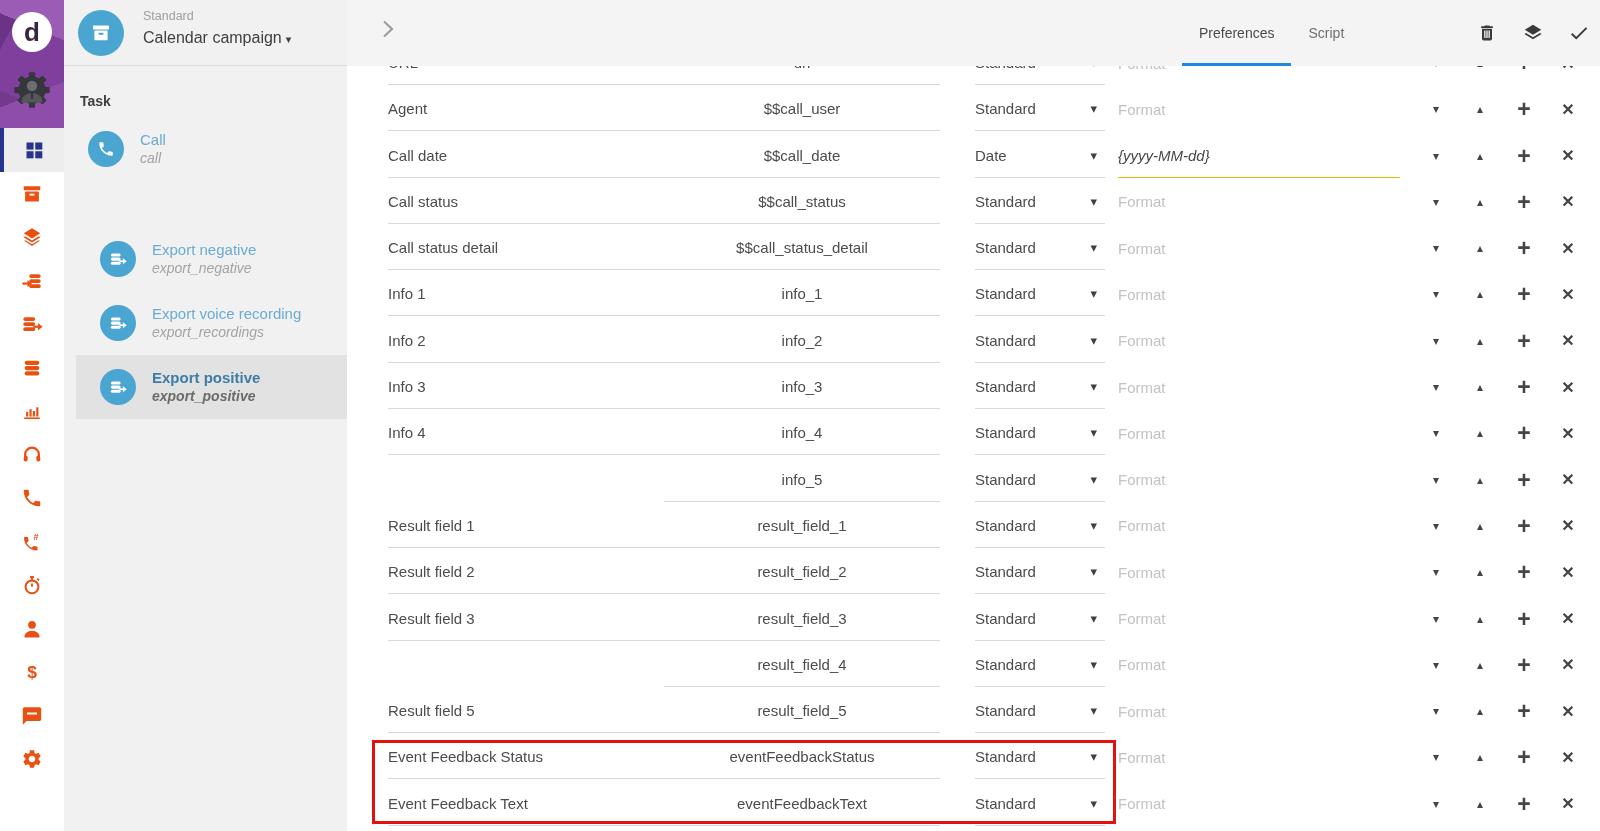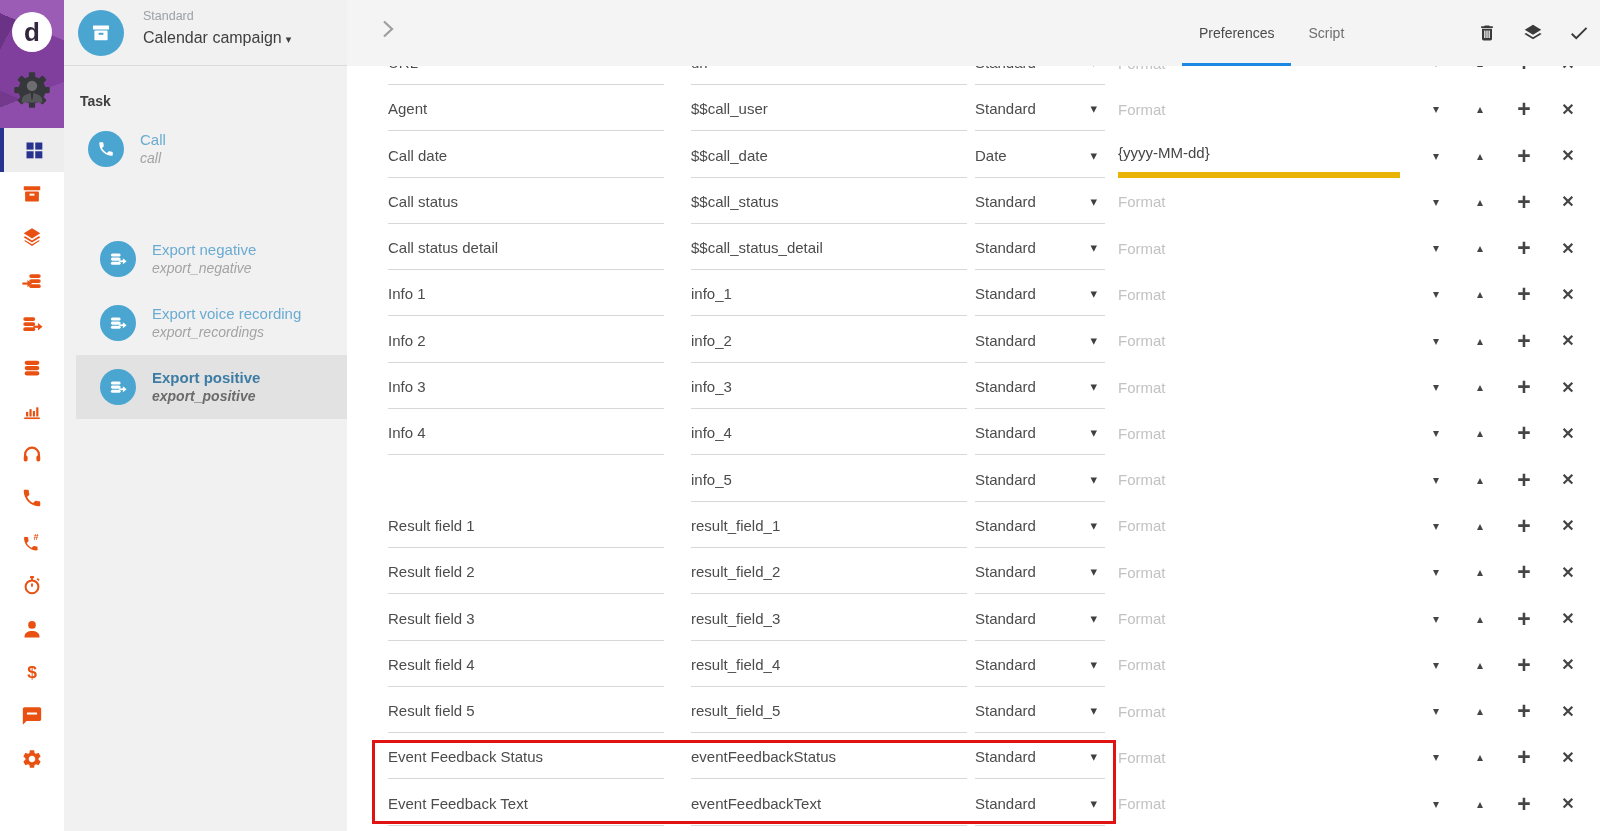--- a/index.html
+++ b/index.html
@@ -58,27 +58,27 @@
   .band-icons { position:absolute; right:10px; top:0; height:66px; display:flex; align-items:center; gap:24px; }
   .band-icon { width:22px; height:22px; cursor:pointer; display:flex; align-items:center; justify-content:center; }
 
   
   .table { position:absolute; left:0; top:40px; right:0; z-index:1; }
   .trow { position:relative; height:46.3px; }
   .cell { position:absolute; top:1px; height:44px; display:flex; align-items:center;
     font-size:15px; color:#4c4c4c; }
   .u { border-bottom:1px solid #d8d8d8; }
   .c-name { left:41px;  width:276px; }
-  .c-var  { left:344px; width:276px; }
+  .c-var  { left:317px; width:276px;justify-content:center; }
   .c-type { left:628px; width:130px; cursor:pointer; }
   .c-type .caret { margin-left:auto; padding-right:8px; font-size:13px; color:#3f3f3f; }
   .c-fmt  { left:771px; width:282px; }
   .fmt-ph { color:#c2c2c2; }
   .fmt-val { color:#474747; }
-  .c-fmt.fmt-filled { border-bottom:6px solid #eab308; }
+  .c-fmt.fmt-filled { border-bottom:1px solid #eab308;font-style:italic; }
   .c-act { left:1077px; width:186px; }
   .act { width:24px; text-align:center; color:#454545; cursor:pointer; margin-right:20px; }
   .act:last-child { margin-right:0; }
   .act-tri { font-size:12px; }
   .act-plus { font-size:23px; font-weight:bold; line-height:20px; }
   .act-x { font-size:16px; font-weight:bold; }
 
   .annotation { position:absolute; left:25px; top:740px; width:744px; height:84px;
     border:3px solid #e11212; z-index:4; pointer-events:none; }
 </style>
@@ -633,23 +633,20 @@
         </div>
         <div class="cell c-act">
           <span class="act act-tri">▾</span>
           <span class="act act-tri">▴</span>
           <span class="act act-plus">+</span>
           <span class="act act-x">✕</span>
         </div>
       </div>
 
       <div class="trow">
-        <div class="cell c-name u">
-          <span>Result field 4</span>
-        </div>
         <div class="cell c-var u">
           <span>result_field_4</span>
         </div>
         <div class="cell c-type u">
           <span>Standard</span>
           <span class="caret">▾</span>
         </div>
         <div class="cell c-fmt">
           <span class="fmt-val"></span>
           <span class="fmt-ph">Format</span>

